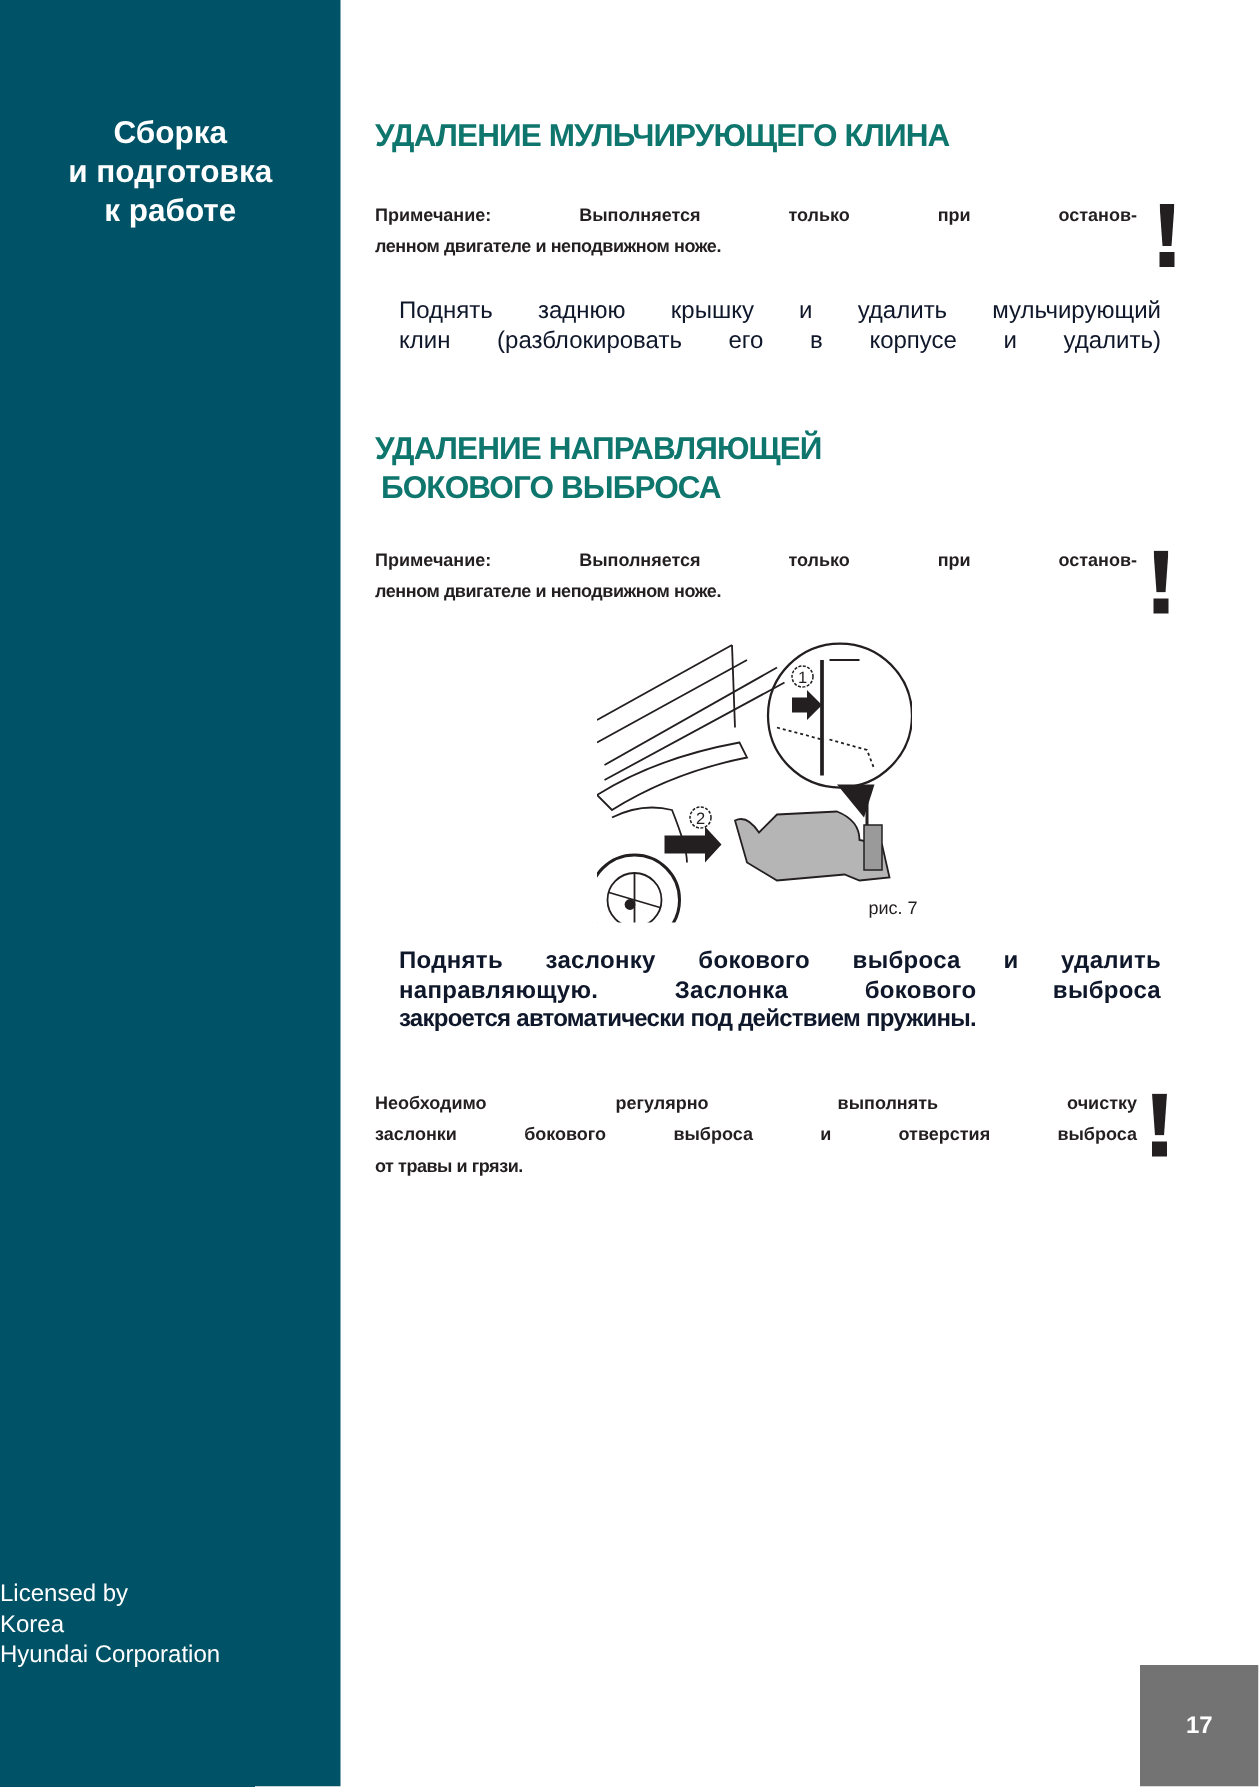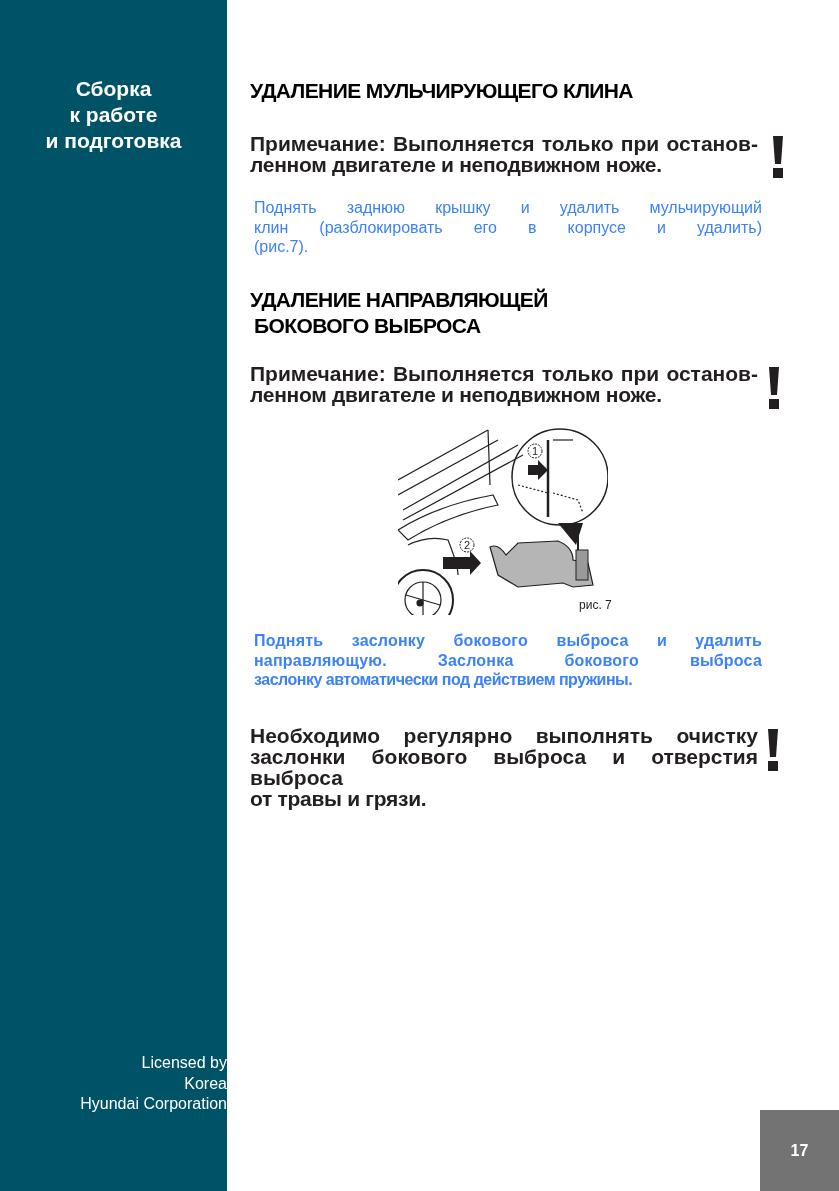--- a/index.html
+++ b/index.html
@@ -14,41 +14,41 @@
       background: #005266;
     }
     .sidebar-title {
       position: absolute; left: 0; top: 76px; width: 227px;
       text-align: center; color: #ffffff; font-weight: bold;
       font-size: 21px; line-height: 26px;
     }
     .sidebar-title div { white-space: nowrap; }
     .license {
       position: absolute; left: 0; top: 1053px; width: 227px;
-      text-align: right; color: #ffffff; font-size: 16px; line-height: 20.5px;
+      text-align: left; color: #ffffff; font-size: 16px; line-height: 20.5px;
     }
     .page-num {
       position: absolute; left: 760px; top: 1110px; width: 79px; height: 81px;
       background: #737373; color: #ffffff; font-weight: bold; font-size: 16px;
       display: flex; align-items: center; justify-content: center;
     }
     .content { position: absolute; left: 250px; top: 0; width: 508px; }
     .h {
       position: absolute; left: 0; font-weight: bold; font-size: 21px;
-      line-height: 26px; letter-spacing: -0.6px; white-space: nowrap; color: #000000;
+      line-height: 26px; letter-spacing: -0.6px; white-space: nowrap; color: #0f766e;
     }
     .note {
       position: absolute; left: 0; width: 508px; font-weight: bold;
-      font-size: 21px; line-height: 21px; color: #231f20;
+      font-size: 12px; line-height: 21px; color: #231f20;
     }
     .note .l1 { text-align: justify; text-align-last: justify; display: block; }
     .note .l2 { display: block; letter-spacing: -0.3px; }
     .para {
-      position: absolute; left: 4px; width: 508px; font-size: 16px; line-height: 19.5px;
-      color: #3b82f6;
+      position: absolute; left: 16px; width: 508px; font-size: 16px; line-height: 19.5px;
+      color: #0f172a;
     }
     .para .jl { display: block; text-align: justify; text-align-last: justify; }
     .para .ll { display: block; }
     .excl {
       position: absolute; width: 10px;
     }
     .excl .bar {
       width: 10px; height: 28px; background: #231f20;
       clip-path: polygon(0 0, 100% 0, 80% 100%, 20% 100%);
     }
@@ -59,57 +59,56 @@
     .fig-caption {
       position: absolute; left: 540px; top: 598px; font-size: 12px; color: #231f20; padding-left: 39px;
     }
   </style>
 </head>
 <body>
 
 <div class="sidebar">
   <div class="sidebar-title">
     <div>Сборка</div>
+    <div>и подготовка</div>
     <div>к работе</div>
-    <div>и подготовка</div>
   </div>
   <div class="license">
     <div>Licensed by</div>
     <div>Korea</div>
     <div>Hyundai Corporation</div>
   </div>
 </div>
 
 <div class="content">
 
   <div class="h" style="top:78px;">УДАЛЕНИЕ МУЛЬЧИРУЮЩЕГО КЛИНА</div>
 
   <div class="note" style="top:133px;">
     <span class="l1">Примечание: Выполняется только при останов-</span>
     <span class="l2">ленном двигателе и неподвижном ноже.</span>
   </div>
 
   <div class="para" style="top:198px;">
     <span class="jl">Поднять заднюю крышку и удалить мульчирующий</span>
     <span class="jl">клин (разблокировать его в корпусе и удалить)</span>
-    <span class="ll">(рис.7).</span>
   </div>
 
   <div class="h" style="top:287px;">УДАЛЕНИЕ НАПРАВЛЯЮЩЕЙ</div>
   <div class="h" style="top:313px; left:4px;">БОКОВОГО ВЫБРОСА</div>
 
   <div class="note" style="top:363px;">
     <span class="l1">Примечание: Выполняется только при останов-</span>
     <span class="l2">ленном двигателе и неподвижном ноже.</span>
   </div>
 
   <div class="para" style="top:631px; letter-spacing:0.2px;font-weight:bold;">
     <span class="jl">Поднять заслонку бокового выброса и удалить</span>
     <span class="jl">направляющую. Заслонка бокового выброса</span>
-    <span class="ll" style="letter-spacing:-0.5px;">заслонку автоматически под действием пружины.</span>
+    <span class="ll" style="letter-spacing:-0.5px;">закроется автоматически под действием пружины.</span>
   </div>
 
   <div class="note" style="top:725px;">
     <span class="l1">Необходимо регулярно выполнять очистку</span>
     <span class="l1">заслонки бокового выброса и отверстия выброса</span>
     <span class="l2">от травы и грязи.</span>
   </div>
 </div>
 
 <div class="excl" style="left:773px; top:136px;">

